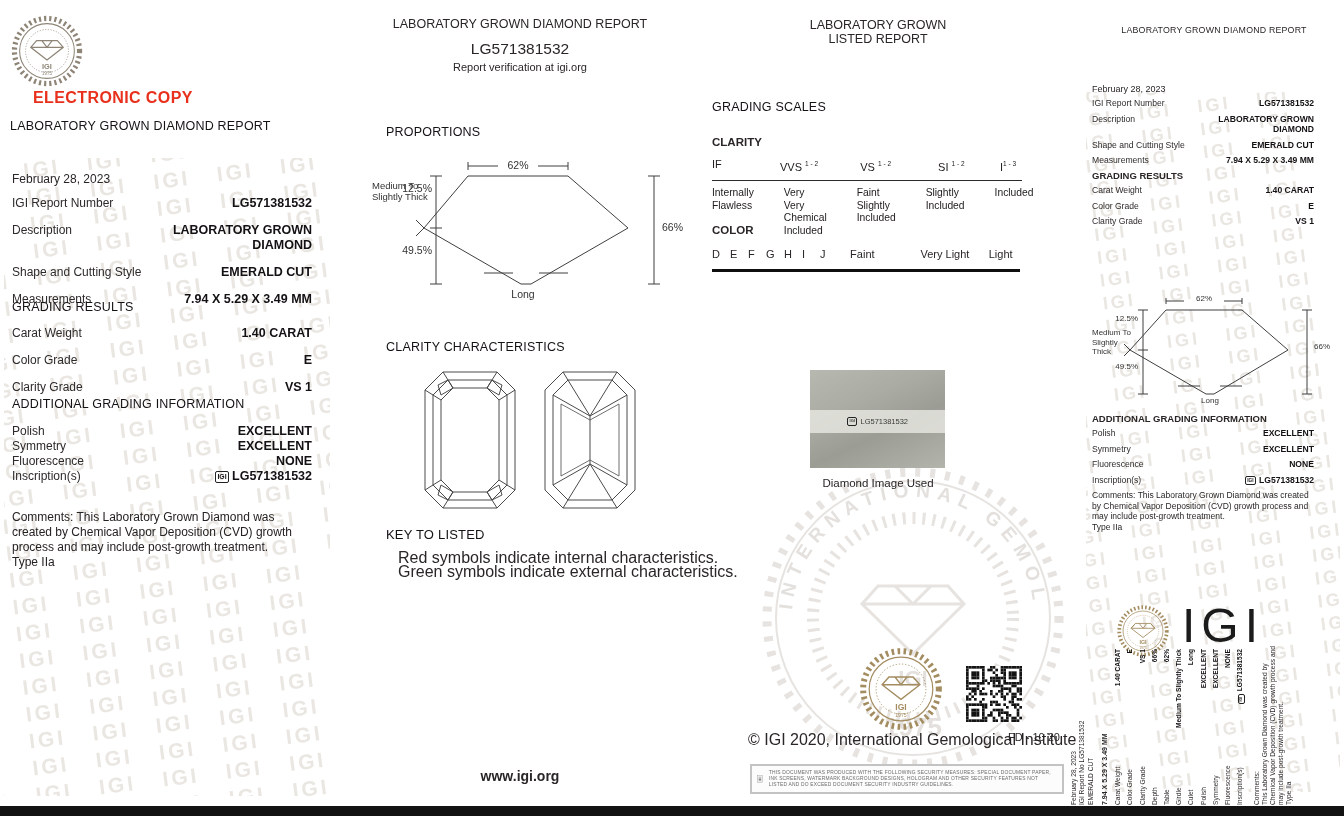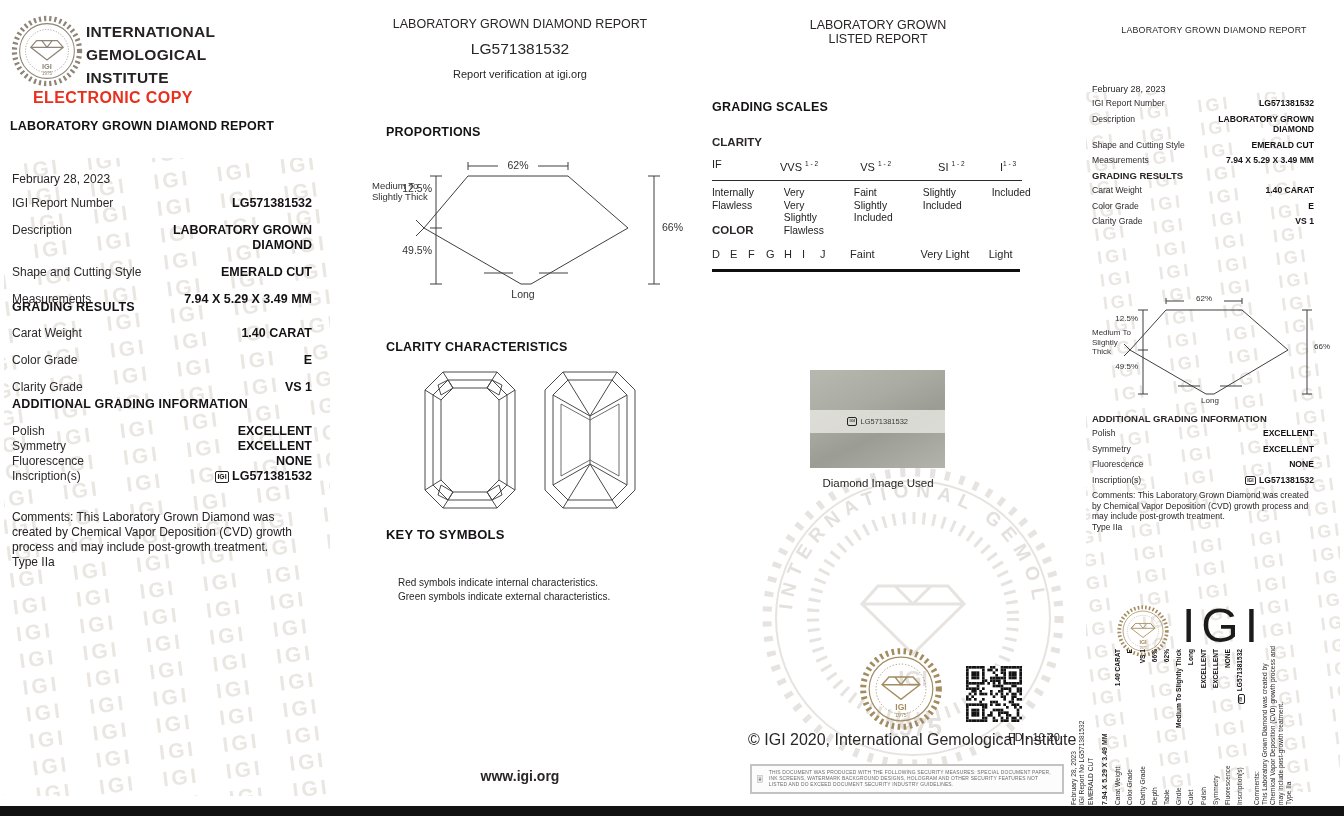--- a/index.html
+++ b/index.html
@@ -1,21 +1,21 @@
 <!DOCTYPE html>
 <html><head>
 <meta charset="utf-8">
 <style>
   html,body{margin:0;padding:0;background:#e9e9e9;}
   .page{position:relative;width:1344px;height:816px;background:#ffffff;overflow:hidden;
         font-family:"Liberation Sans", sans-serif;color:#2a2627;}
   .abs{position:absolute;}
   .b{font-weight:700;}
   .center{text-align:center;}
-  .sec-head{font-weight:700;font-size:12.5px;color:#151215;letter-spacing:.2px;}
+  .sec-head{font-weight:400;font-size:12.5px;color:#151215;letter-spacing:.2px;}
   
   .wm-clip{position:absolute;overflow:hidden;pointer-events:none;}
   .wm{width:140%;margin:-18px 0 0 -30px;font-weight:700;font-size:21px;line-height:27px;
       letter-spacing:3px;word-spacing:18px;color:#eae7e3;transform:rotate(-7deg);}
   
   .fields{display:flex;flex-direction:column;}
   .frow{display:flex;justify-content:space-between;align-items:flex-start;}
   .flabel{font-size:12px;color:#2e2a2b;}
   .fvalue{font-weight:700;font-size:12.5px;color:#141114;text-align:right;white-space:pre-line;line-height:15px;}
   .gap12 .frow{margin-bottom:12px;}
@@ -77,25 +77,20 @@
 
   <div class="wm-clip" style="left:4px;top:158px;width:326px;height:638px">
     <div class="wm">IGI IGI IGI IGI IGI IGI IGI IGI IGI IGI IGI IGI IGI IGI IGI IGI IGI IGI IGI IGI IGI IGI IGI IGI IGI IGI IGI IGI IGI IGI IGI IGI IGI IGI IGI IGI IGI IGI IGI IGI IGI IGI IGI IGI IGI IGI IGI IGI IGI IGI IGI IGI IGI IGI IGI IGI IGI IGI IGI IGI IGI IGI IGI IGI IGI IGI IGI IGI IGI IGI IGI IGI IGI IGI IGI IGI IGI IGI IGI IGI IGI IGI IGI IGI IGI IGI IGI IGI IGI IGI IGI IGI IGI IGI IGI IGI IGI IGI IGI IGI IGI IGI IGI IGI IGI IGI IGI IGI IGI IGI IGI IGI IGI IGI IGI IGI IGI IGI IGI IGI IGI IGI IGI IGI IGI IGI IGI IGI IGI IGI IGI IGI IGI IGI IGI IGI IGI IGI IGI IGI IGI IGI IGI IGI IGI IGI IGI IGI IGI IGI IGI IGI IGI IGI IGI IGI IGI IGI IGI IGI IGI IGI IGI IGI IGI IGI IGI IGI IGI IGI IGI IGI IGI IGI IGI IGI IGI IGI IGI IGI IGI IGI IGI IGI IGI IGI IGI IGI IGI IGI IGI IGI IGI IGI IGI IGI IGI IGI IGI IGI IGI IGI IGI IGI IGI IGI IGI IGI IGI IGI IGI IGI IGI IGI IGI IGI IGI IGI IGI IGI IGI IGI IGI IGI IGI IGI IGI IGI IGI IGI IGI IGI IGI IGI IGI IGI IGI IGI IGI IGI IGI IGI IGI IGI IGI IGI IGI IGI IGI IGI IGI IGI IGI IGI IGI IGI IGI IGI IGI IGI IGI IGI IGI IGI IGI IGI IGI IGI IGI IGI IGI IGI IGI IGI IGI IGI IGI IGI IGI IGI IGI IGI IGI IGI IGI IGI IGI IGI IGI IGI IGI IGI IGI IGI IGI IGI IGI IGI IGI IGI IGI IGI IGI IGI IGI IGI IGI IGI IGI IGI IGI IGI IGI IGI IGI IGI IGI IGI IGI IGI IGI IGI IGI IGI IGI IGI IGI IGI IGI IGI IGI IGI IGI IGI IGI IGI IGI IGI IGI IGI </div>
   </div>
 
   <div class="abs" style="left:10px;top:14px;width:74px;height:74px;color:#8e8577">
     <svg width="74" height="74">
         <use href="#seal"></use>
       </svg>
   </div>
-  <div class="abs b" style="left:86px;top:20px;font-size:15.5px;line-height:23px;color:#262223;letter-spacing:.3px">
-    <div>INTERNATIONAL</div>
-    <div>GEMOLOGICAL</div>
-    <div>INSTITUTE</div>
-  </div>
   <div class="abs b" style="left:33px;top:89px;font-size:16px;letter-spacing:.4px;color:#e8301c">ELECTRONIC COPY</div>
   <div class="abs sec-head" style="left:10px;top:119px">LABORATORY GROWN DIAMOND REPORT</div>
 
   <div class="abs" style="left:12px;top:172px;font-size:12px">February 28, 2023</div>
   <div class="abs fields gap12" style="left:12px;top:196px;width:300px">
       <div class="frow">
         <span class="flabel">IGI Report Number</span>
         <span class="fvalue">LG571381532</span>
       </div>
       <div class="frow">
@@ -145,21 +140,21 @@
         <span class="flabel">Inscription(s)</span>
         <span class="fvalue"><span class="insc-icon">IGI</span>LG571381532</span>
       </div>
     </div>
   <div class="abs comments" style="left:12px;top:510px;width:304px">Comments: This Laboratory Grown Diamond was created by Chemical Vapor Deposition (CVD) growth process and may include post-growth treatment.
 Type IIa</div>
 
   <div class="abs center" style="left:370px;top:17px;width:300px">
     <div style="font-size:12.5px">LABORATORY GROWN DIAMOND REPORT</div>
     <div style="font-size:15.5px;margin-top:9px">LG571381532</div>
-    <div style="font-size:11px;margin-top:10px">Report verification at igi.org</div>
+    <div style="font-size:11px;margin-top:3px">Report verification at igi.org</div>
   </div>
 
   <div class="abs sec-head" style="left:386px;top:125px">PROPORTIONS</div>
 
   <div class="abs" style="left:372px;top:146px;width:312px;height:165px">
     <svg width="312" height="160" viewBox="0 0 312 160">
       <g fill="none" stroke="#3f3f3f" stroke-width="1">
         <path d="M96 30 H196 L256 82 L159 138 H149 L52 82 Z"></path>
         <path d="M112 127 H141 M167 127 H196"></path>
         <path d="M96 16 V24 M196 16 V24 M96 20 H126 M166 20 H196"></path>
@@ -188,22 +183,22 @@
       <path d="M28 21 L38 16 L43 24 L31 31 Z M92 21 L82 16 L77 24 L89 31 Z M28 131 L38 136 L43 128 L31 121 Z M92 131 L82 136 L77 128 L89 121 Z"></path>
 
       <path d="M153 8 H207 L225 26 V126 L207 144 H153 L135 126 V26 Z"></path>
       <path d="M158 16 H202 L217 31 V121 L202 136 H158 L143 121 V31 Z"></path>
       <path d="M143 31 L180 52 L217 31 M143 121 L180 100 L217 121 M180 52 V100"></path>
       <path d="M153 8 L180 52 M207 8 L180 52 M153 144 L180 100 M207 144 L180 100"></path>
       <path d="M151 40 V112 M209 40 V112 M151 40 L180 56 M209 40 L180 56 M151 112 L180 96 M209 112 L180 96" stroke-width=".8"></path>
     </svg>
   </div>
 
-  <div class="abs sec-head" style="left:386px;top:527px;font-size:13px">KEY TO SYMBOLS</div>
-  <div class="abs" style="left:398px;top:576px;font-size:10px;line-height:14px">
+  <div class="abs sec-head" style="left:386px;top:527px;font-size:13px">KEY TO LISTED</div>
+  <div class="abs" style="left:398px;top:551px;font-size:16px;line-height:14px">
     <div>Red symbols indicate internal characteristics.</div>
     <div>Green symbols indicate external characteristics.</div>
   </div>
 
   <div class="abs b center" style="left:455px;top:768px;width:130px;font-size:14px">www.igi.org</div>
 
   <div class="abs center" style="left:758px;top:18px;width:240px;font-size:12.5px;line-height:14px">
     <div>LABORATORY GROWN</div>
     <div>LISTED REPORT</div>
   </div>
@@ -215,21 +210,21 @@
     <div class="cl-row">
       <div class="cl-col"><span>IF</span></div>
       <div class="cl-col"><span>VVS</span> <sup>1 - 2</sup></div>
       <div class="cl-col"><span>VS</span> <sup>1 - 2</sup></div>
       <div class="cl-col"><span>SI</span> <sup>1 - 2</sup></div>
       <div class="cl-col"><span>I</span><sup>1 - 3</sup></div>
     </div>
     <div class="cl-rule"></div>
     <div class="cl-row cl-desc">
       <div class="cl-col">Internally Flawless</div>
-      <div class="cl-col">Very Very Slightly Flawless</div>
+      <div class="cl-col">Very Very Chemical Included</div>
       <div class="cl-col">Faint Slightly Included</div>
       <div class="cl-col">Slightly Included</div>
       <div class="cl-col">Included</div>
     </div>
   </div>
 
   <div class="abs b" style="left:712px;top:224px;font-size:11.5px">COLOR</div>
   <div class="abs" style="left:712px;top:248px">
     <div class="co-row">
       <span class="co-letter">D</span>

